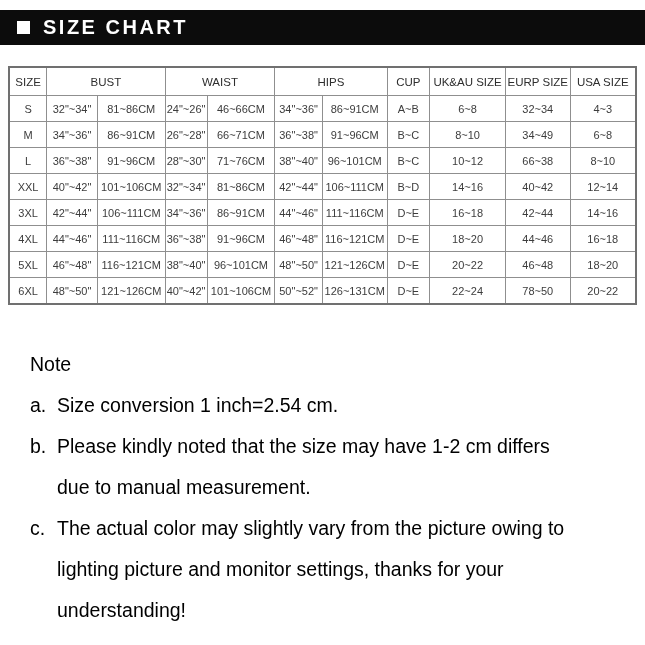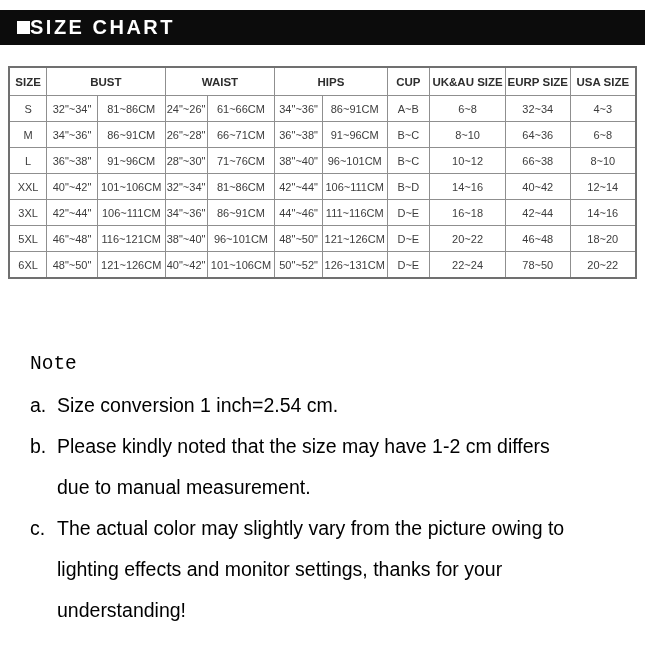--- a/index.html
+++ b/index.html
@@ -26,47 +26,47 @@
     display:flex;align-items:center;
     box-sizing:border-box;
   }
   .title-square{
     width:13px;height:13px;background:var(--header-text);
     margin-left:17px;flex:0 0 13px;
   }
   .title-text{
     color:var(--header-text);
     font-size:20px;font-weight:bold;letter-spacing:2.5px;
-    white-space:nowrap;
+    margin-left:13px;white-space:nowrap;
   }
   
   .size-table{
     position:absolute;top:66px;left:8px;width:629px;
     border-collapse:collapse;table-layout:fixed;
     border:2px solid var(--table-outer-border);
   }
   .size-table th,.size-table td{
     border:1px solid var(--table-border);
     text-align:center;vertical-align:middle;
     padding:0;white-space:nowrap;overflow:hidden;
     color:var(--table-text);
   }
   .size-table th{
-    font-size:11.5px;font-weight:bold;height:27px;color:#2e2e2e;
+    font-size:11.5px;font-weight:normal;height:27px;color:#2e2e2e;
   }
   .size-table td{
     font-size:11px;font-weight:normal;height:25px;
   }
   
   .notes{
     position:absolute;top:344px;left:30px;width:600px;
     color:var(--note-text);
     font-size:19.5px;
   }
-  .note-title{line-height:41px;font-family:Liberation Mono, monospace;}
+  .note-title{line-height:41px;}
   .note-item{display:flex;align-items:flex-start;}
   .note-marker{flex:0 0 27px;line-height:41px;}
   .note-lines{flex:1 1 auto;}
   .note-line{line-height:41px;white-space:nowrap;}
 </style>
 </head>
 <body>
 
 <div class="title-bar">
   <span class="title-square"></span>
@@ -98,39 +98,39 @@
         <th colspan="1">EURP SIZE</th>
         <th colspan="1">USA SIZE</th>
       </tr>
     </thead>
   <tbody>
       <tr>
         <td>S</td>
         <td>32"~34"</td>
         <td>81~86CM</td>
         <td>24"~26"</td>
-        <td>61~66CM</td>
+        <td>46~66CM</td>
         <td>34"~36"</td>
         <td>86~91CM</td>
         <td>A~B</td>
         <td>6~8</td>
         <td>32~34</td>
         <td>4~3</td>
       </tr>
       <tr>
         <td>M</td>
         <td>34"~36"</td>
         <td>86~91CM</td>
         <td>26"~28"</td>
         <td>66~71CM</td>
         <td>36"~38"</td>
         <td>91~96CM</td>
         <td>B~C</td>
         <td>8~10</td>
-        <td>64~36</td>
+        <td>34~49</td>
         <td>6~8</td>
       </tr>
       <tr>
         <td>L</td>
         <td>36"~38"</td>
         <td>91~96CM</td>
         <td>28"~30"</td>
         <td>71~76CM</td>
         <td>38"~40"</td>
         <td>96~101CM</td>
@@ -157,20 +157,33 @@
         <td>42"~44"</td>
         <td>106~111CM</td>
         <td>34"~36"</td>
         <td>86~91CM</td>
         <td>44"~46"</td>
         <td>111~116CM</td>
         <td>D~E</td>
         <td>16~18</td>
         <td>42~44</td>
         <td>14~16</td>
+      </tr>
+      <tr>
+        <td>4XL</td>
+        <td>44"~46"</td>
+        <td>111~116CM</td>
+        <td>36"~38"</td>
+        <td>91~96CM</td>
+        <td>46"~48"</td>
+        <td>116~121CM</td>
+        <td>D~E</td>
+        <td>18~20</td>
+        <td>44~46</td>
+        <td>16~18</td>
       </tr>
       <tr>
         <td>5XL</td>
         <td>46"~48"</td>
         <td>116~121CM</td>
         <td>38"~40"</td>
         <td>96~101CM</td>
         <td>48"~50"</td>
         <td>121~126CM</td>
         <td>D~E</td>
@@ -207,18 +220,18 @@
         <div class="note-marker">b.</div>
         <div class="note-lines">
           <div class="note-line">Please kindly noted that the size may have 1-2 cm differs</div>
           <div class="note-line">due to manual measurement.</div>
         </div>
       </div>
       <div class="note-item">
         <div class="note-marker">c.</div>
         <div class="note-lines">
           <div class="note-line">The actual color may slightly vary from the picture owing to</div>
-          <div class="note-line">lighting effects and monitor settings, thanks for your</div>
+          <div class="note-line">lighting picture and monitor settings, thanks for your</div>
           <div class="note-line">understanding!</div>
         </div>
       </div>
     </div>
 </div>
 
 </body></html>

